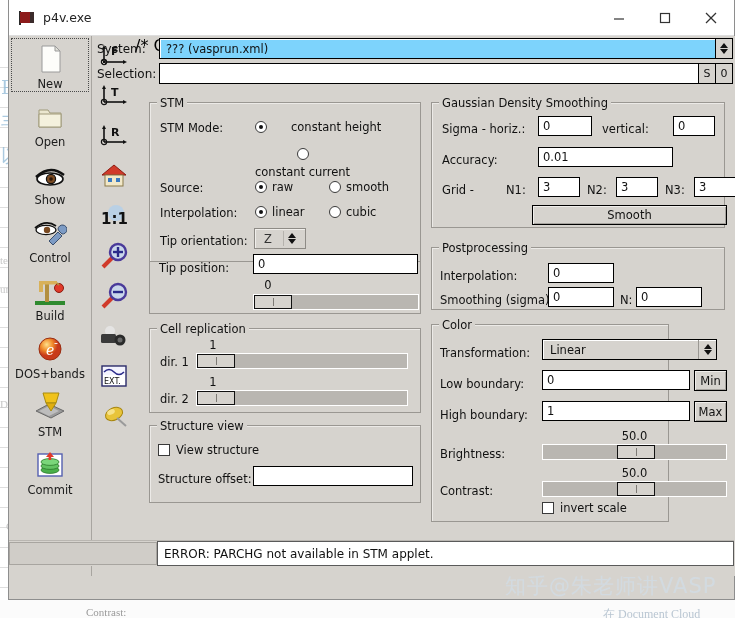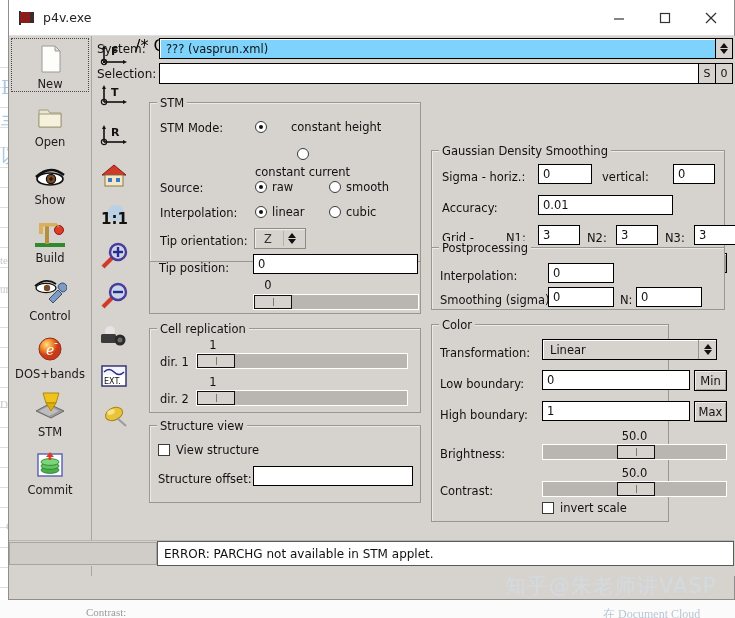--- a/index.html
+++ b/index.html
@@ -363,42 +363,42 @@
               <circle cx="18" cy="20" r="4.6" fill="#7a4a22" stroke="#111" stroke-width="1.2"></circle>
               <circle cx="18" cy="20" r="1.8" fill="#2a1608"></circle>
             </svg>
           </div>
           <div class="side-label">Show</div>
         </div>
 
         <div class="side-item">
           <div class="side-ico">
             <svg width="34" height="32" viewBox="0 0 34 32">
+              <path d="M2 11 q11 -9 21 -2" fill="none" stroke="#111" stroke-width="1.8"></path>
+              <ellipse cx="13" cy="13" rx="10" ry="4.6" fill="#ffffff" stroke="#111" stroke-width="1.3"></ellipse>
+              <circle cx="14" cy="13" r="3.2" fill="#7a4a22"></circle>
+              <path d="M16 24 l9 -9 l4 4 l-9 9 z" fill="#7d9bc4" stroke="#3a4f6e" stroke-width="1"></path>
+              <path d="M25 12 a4.5 4.5 0 1 1 4 5 l-3 -3 z" fill="#7d9bc4" stroke="#3a4f6e" stroke-width="1"></path>
+            </svg>
+          </div>
+          <div class="side-label">Control</div>
+        </div>
+
+        <div class="side-item">
+          <div class="side-ico">
+            <svg width="34" height="32" viewBox="0 0 34 32">
               <rect x="2" y="26" width="30" height="4" fill="#2f8a2f"></rect>
               <rect x="12" y="6" width="4" height="21" fill="#b38f3f"></rect>
               <rect x="6" y="6" width="18" height="3.5" fill="#d8b15a"></rect>
               <rect x="6" y="9" width="4" height="8" fill="#d8b15a"></rect>
               <circle cx="26" cy="13" r="4.5" fill="#e03a2a" stroke="#8c1b10" stroke-width="1"></circle>
               <line x1="24" y1="8" x2="26" y2="10" stroke="#b38f3f" stroke-width="2"></line>
             </svg>
           </div>
           <div class="side-label">Build</div>
-        </div>
-
-        <div class="side-item">
-          <div class="side-ico">
-            <svg width="34" height="32" viewBox="0 0 34 32">
-              <path d="M2 11 q11 -9 21 -2" fill="none" stroke="#111" stroke-width="1.8"></path>
-              <ellipse cx="13" cy="13" rx="10" ry="4.6" fill="#ffffff" stroke="#111" stroke-width="1.3"></ellipse>
-              <circle cx="14" cy="13" r="3.2" fill="#7a4a22"></circle>
-              <path d="M16 24 l9 -9 l4 4 l-9 9 z" fill="#7d9bc4" stroke="#3a4f6e" stroke-width="1"></path>
-              <path d="M25 12 a4.5 4.5 0 1 1 4 5 l-3 -3 z" fill="#7d9bc4" stroke="#3a4f6e" stroke-width="1"></path>
-            </svg>
-          </div>
-          <div class="side-label">Control</div>
         </div>
 
         <div class="side-item">
           <div class="side-ico">
             <svg width="34" height="32" viewBox="0 0 34 32">
               <defs>
                 <radialGradient id="eg" cx="35%" cy="30%">
                   <stop offset="0%" stop-color="#ffe08a"></stop>
                   <stop offset="55%" stop-color="#f08a2a"></stop>
                   <stop offset="100%" stop-color="#c83a1a"></stop>
@@ -660,21 +660,21 @@
             <span class="box"></span>
             <span>View structure</span>
           </div>
           <div class="lbl" style="left:8px; top:46px;">Structure offset:</div>
           <div class="inp" style="left:103px; top:40px; width:160px;">
             <span></span>
           </div>
         </div>
 
         
-        <div class="panel" style="left:296px; top:66px; width:294px; height:126px;margin-top:48px;">
+        <div class="panel" style="left:296px; top:66px; width:294px; height:126px;">
           <div class="panel-title">Gaussian Density Smoothing</div>
 
           <div class="lbl" style="left:10px; top:19px;">Sigma - horiz.:</div>
           <div class="inp" style="left:106px; top:13px; width:54px;">
             <span>0</span>
           </div>
           <div class="lbl" style="left:170px; top:19px;">vertical:</div>
           <div class="inp" style="left:241px; top:13px; width:42px;">
             <span>0</span>
           </div>

